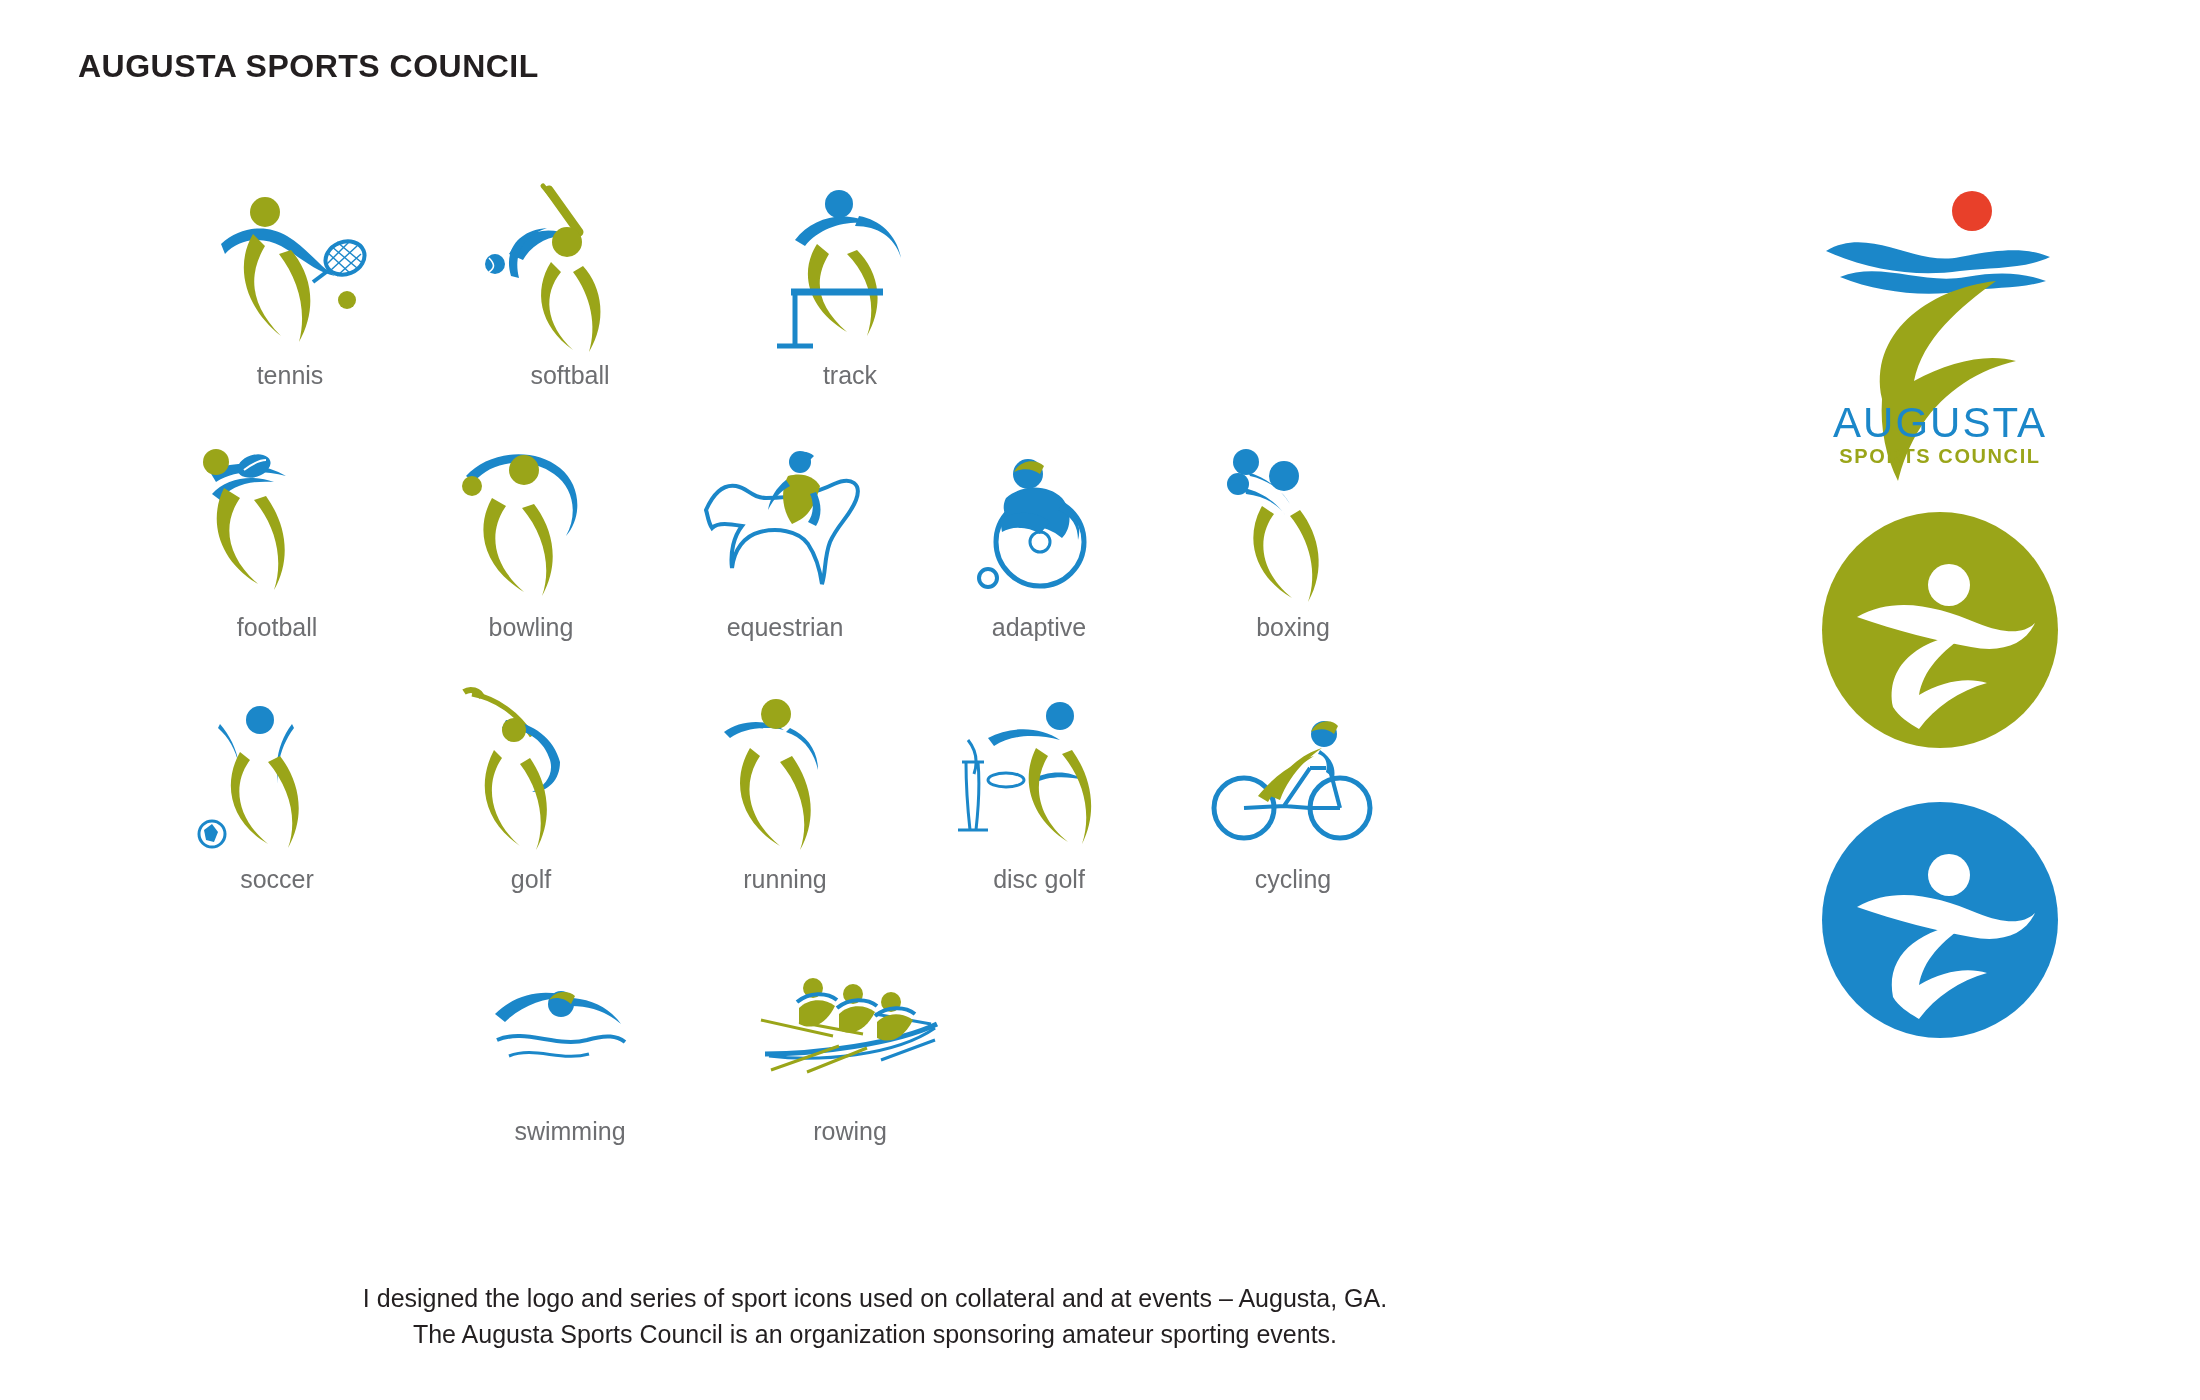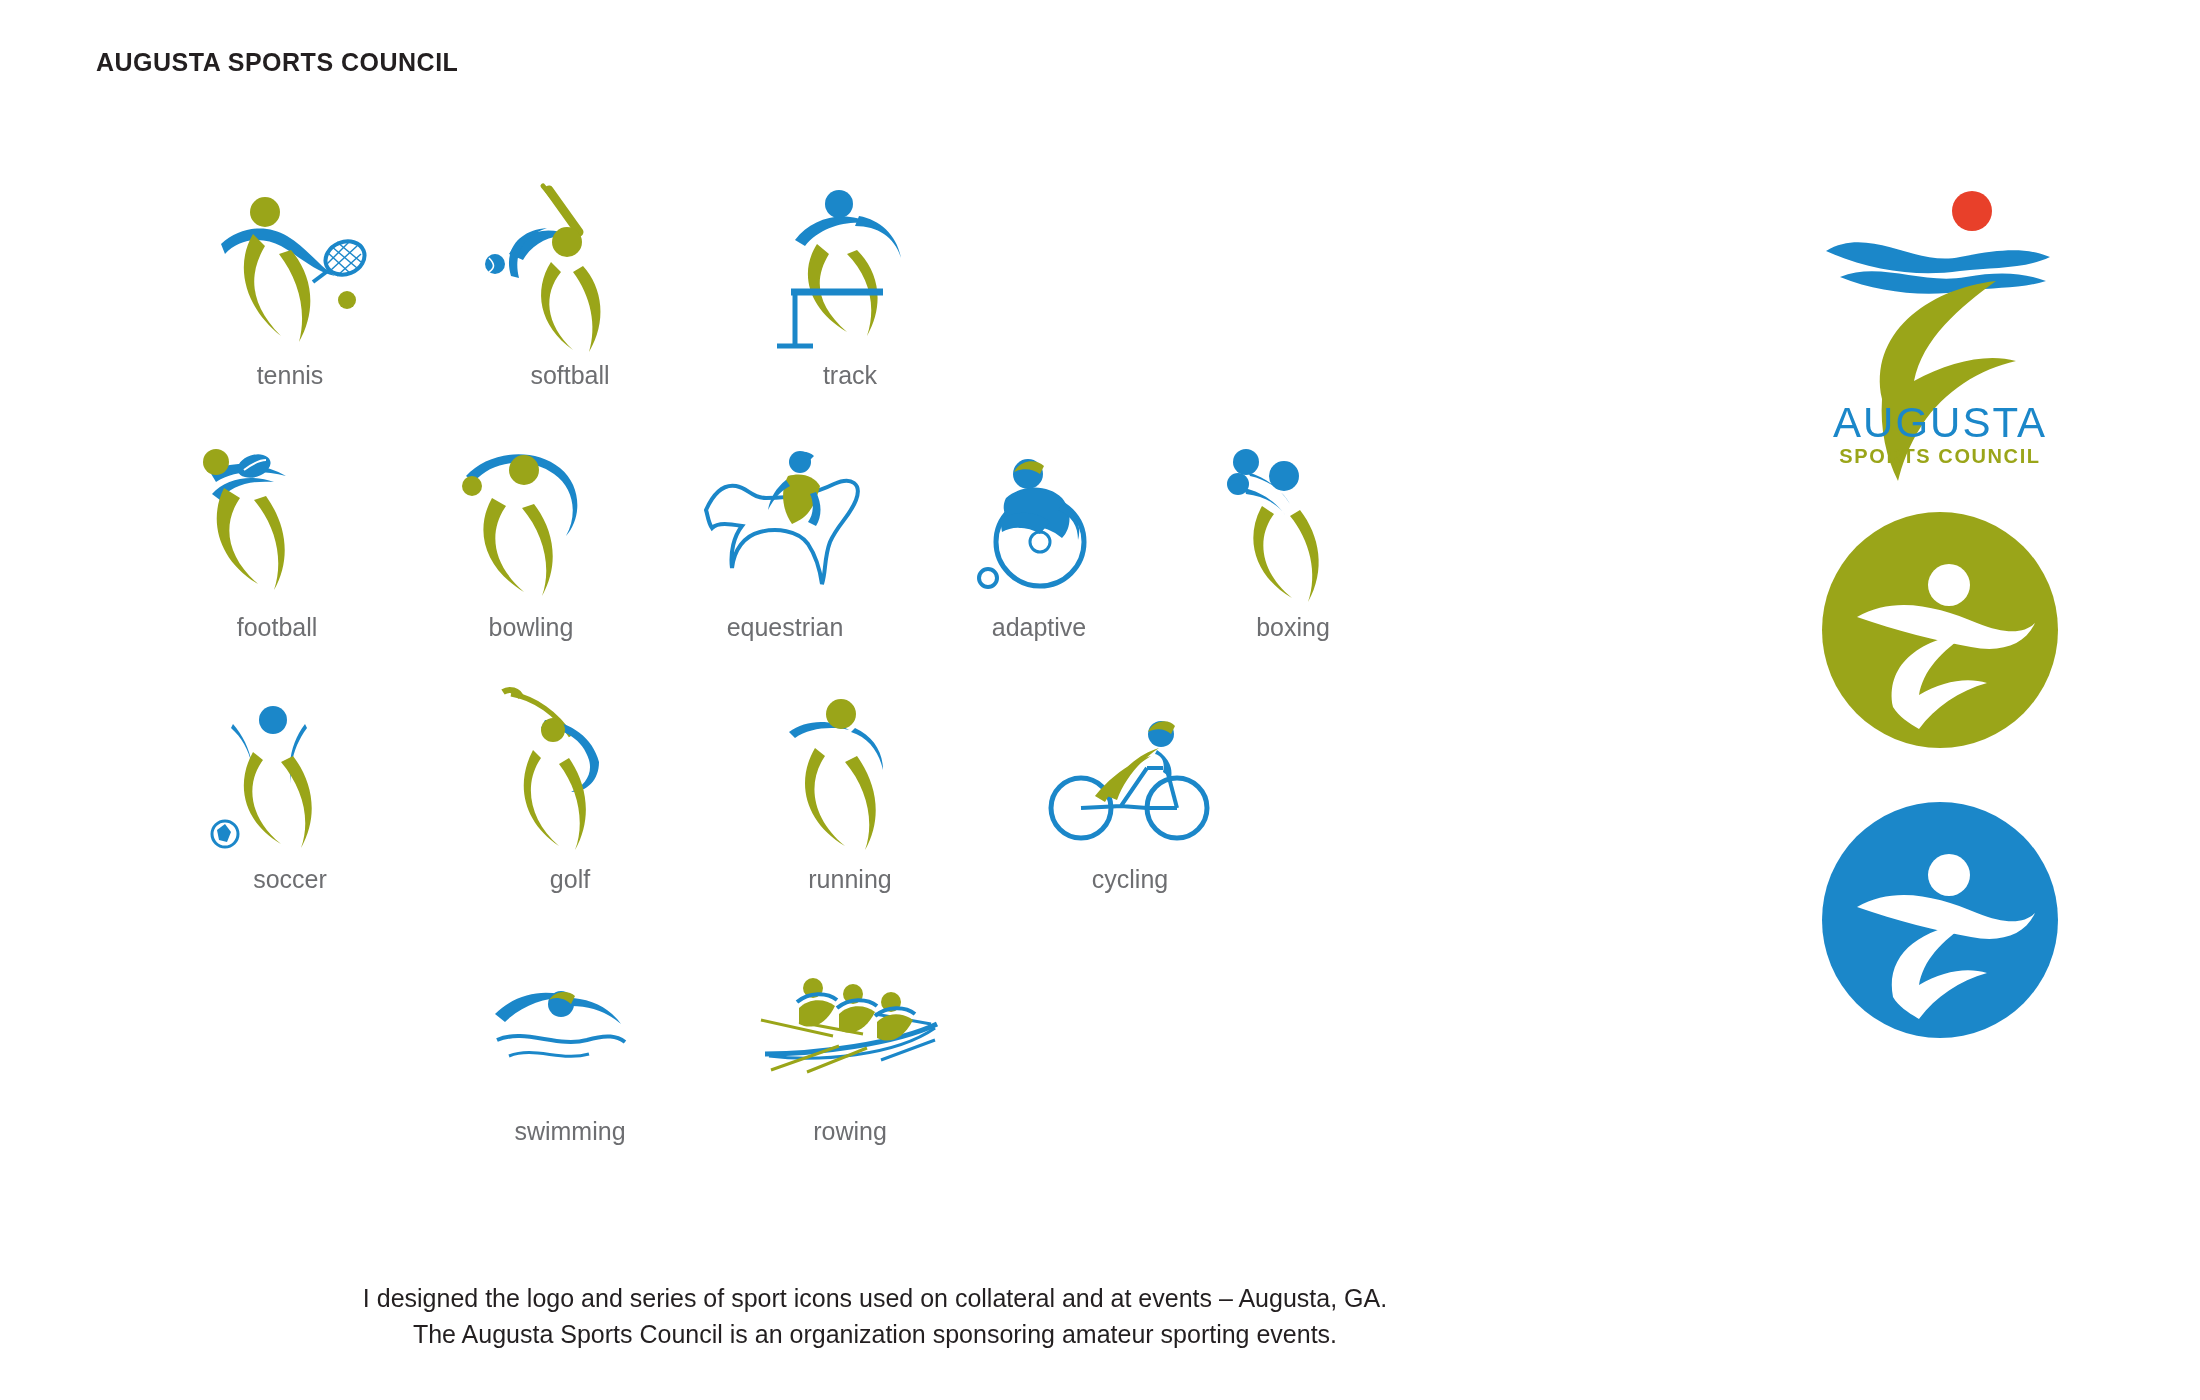--- a/index.html
+++ b/index.html
@@ -11,25 +11,24 @@
     width: 2200px;
     height: 1400px;
     position: relative;
     font-family: "Liberation Sans", sans-serif;
     overflow: hidden;
   }
   #page-title {
     position: absolute;
     left: 78px;
     top: 48px;
-    font-size: 25px;
+    font-size: 32px;
     letter-spacing: 0.5px;
     color: #231f20;
     font-weight: 700;
-    margin-left: 18px;
   }
   #icon-grid {
     position: absolute;
     left: 150px;
     top: 175px;
     width: 1270px;
   }
   .grid-row {
     display: flex;
   }
@@ -317,20 +316,43 @@
 
           <circle cx="86" cy="30" r="15" fill="#9aa519"></circle>
 
           <path d="M60 64 C 40 98 50 138 90 162 C 56 134 52 98 70 72 Z" fill="#9aa519"></path>
           <path d="M90 78 C 112 104 120 138 110 166 C 128 134 122 100 102 72 Z" fill="#9aa519"></path>
         </svg>
       </div>
       <div class="cell-label">running</div>
     </div>
 
+    <div class="grid-cell">
+      <div class="glyph-box">
+        <svg width="190" height="180" viewBox="0 0 190 180">
+
+          <path d="M24 56 C 32 66 34 78 30 90" fill="none" stroke="#1b87c9" stroke-width="3"></path>
+          <path d="M18 78 L 40 78" stroke="#1b87c9" stroke-width="3"></path>
+          <path d="M22 78 C 22 100 24 128 26 146" stroke="#1b87c9" stroke-width="3" fill="none"></path>
+          <path d="M34 78 C 36 100 34 128 32 146" stroke="#1b87c9" stroke-width="3" fill="none"></path>
+          <path d="M14 146 L 44 146" stroke="#1b87c9" stroke-width="3"></path>
+
+          <ellipse cx="62" cy="96" rx="18" ry="7" fill="none" stroke="#1b87c9" stroke-width="3"></ellipse>
+
+          <path d="M44 54 C 66 42 96 42 116 56 C 94 50 68 50 50 62 Z" fill="#1b87c9"></path>
+          <path d="M86 96 C 104 86 126 86 140 96 C 122 92 102 92 90 100 Z" fill="#1b87c9"></path>
+
+          <circle cx="116" cy="32" r="14" fill="#1b87c9"></circle>
+
+          <path d="M92 64 C 76 96 86 134 124 158 C 92 132 88 98 104 72 Z" fill="#9aa519"></path>
+          <path d="M118 70 C 140 96 148 130 138 160 C 154 128 148 94 128 66 Z" fill="#9aa519"></path>
+        </svg>
+      </div>
+      <div class="cell-label">disc golf</div>
+    </div>
 
     <div class="grid-cell">
       <div class="glyph-box">
         <svg width="190" height="180" viewBox="0 0 190 180">
 
           <circle cx="46" cy="124" r="30" fill="none" stroke="#1b87c9" stroke-width="5"></circle>
           <circle cx="142" cy="124" r="30" fill="none" stroke="#1b87c9" stroke-width="5"></circle>
 
           <path d="M46 124 L 86 122 L 112 84 M86 122 L 112 124 L 142 124 M112 84 L 128 84" fill="none" stroke="#1b87c9" stroke-width="4"></path>
           <path d="M142 124 L 132 86" fill="none" stroke="#1b87c9" stroke-width="4"></path>

